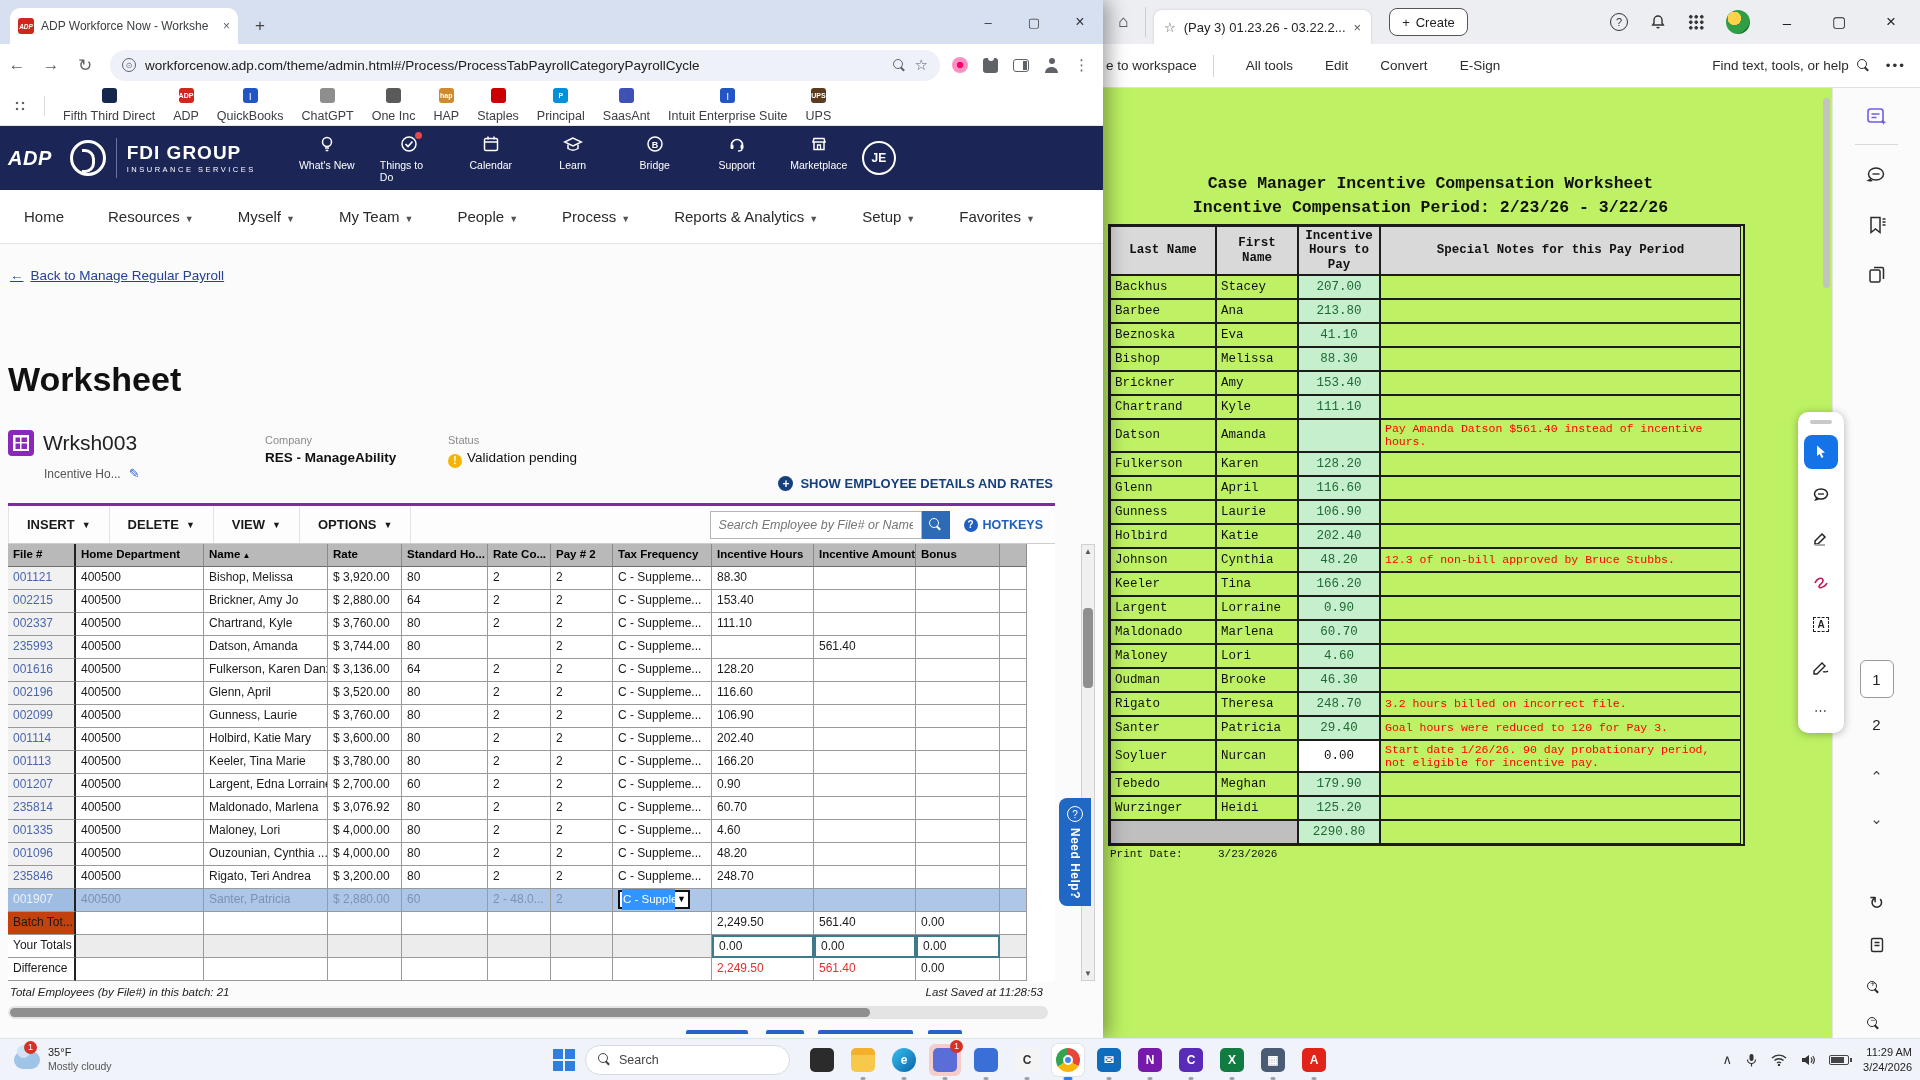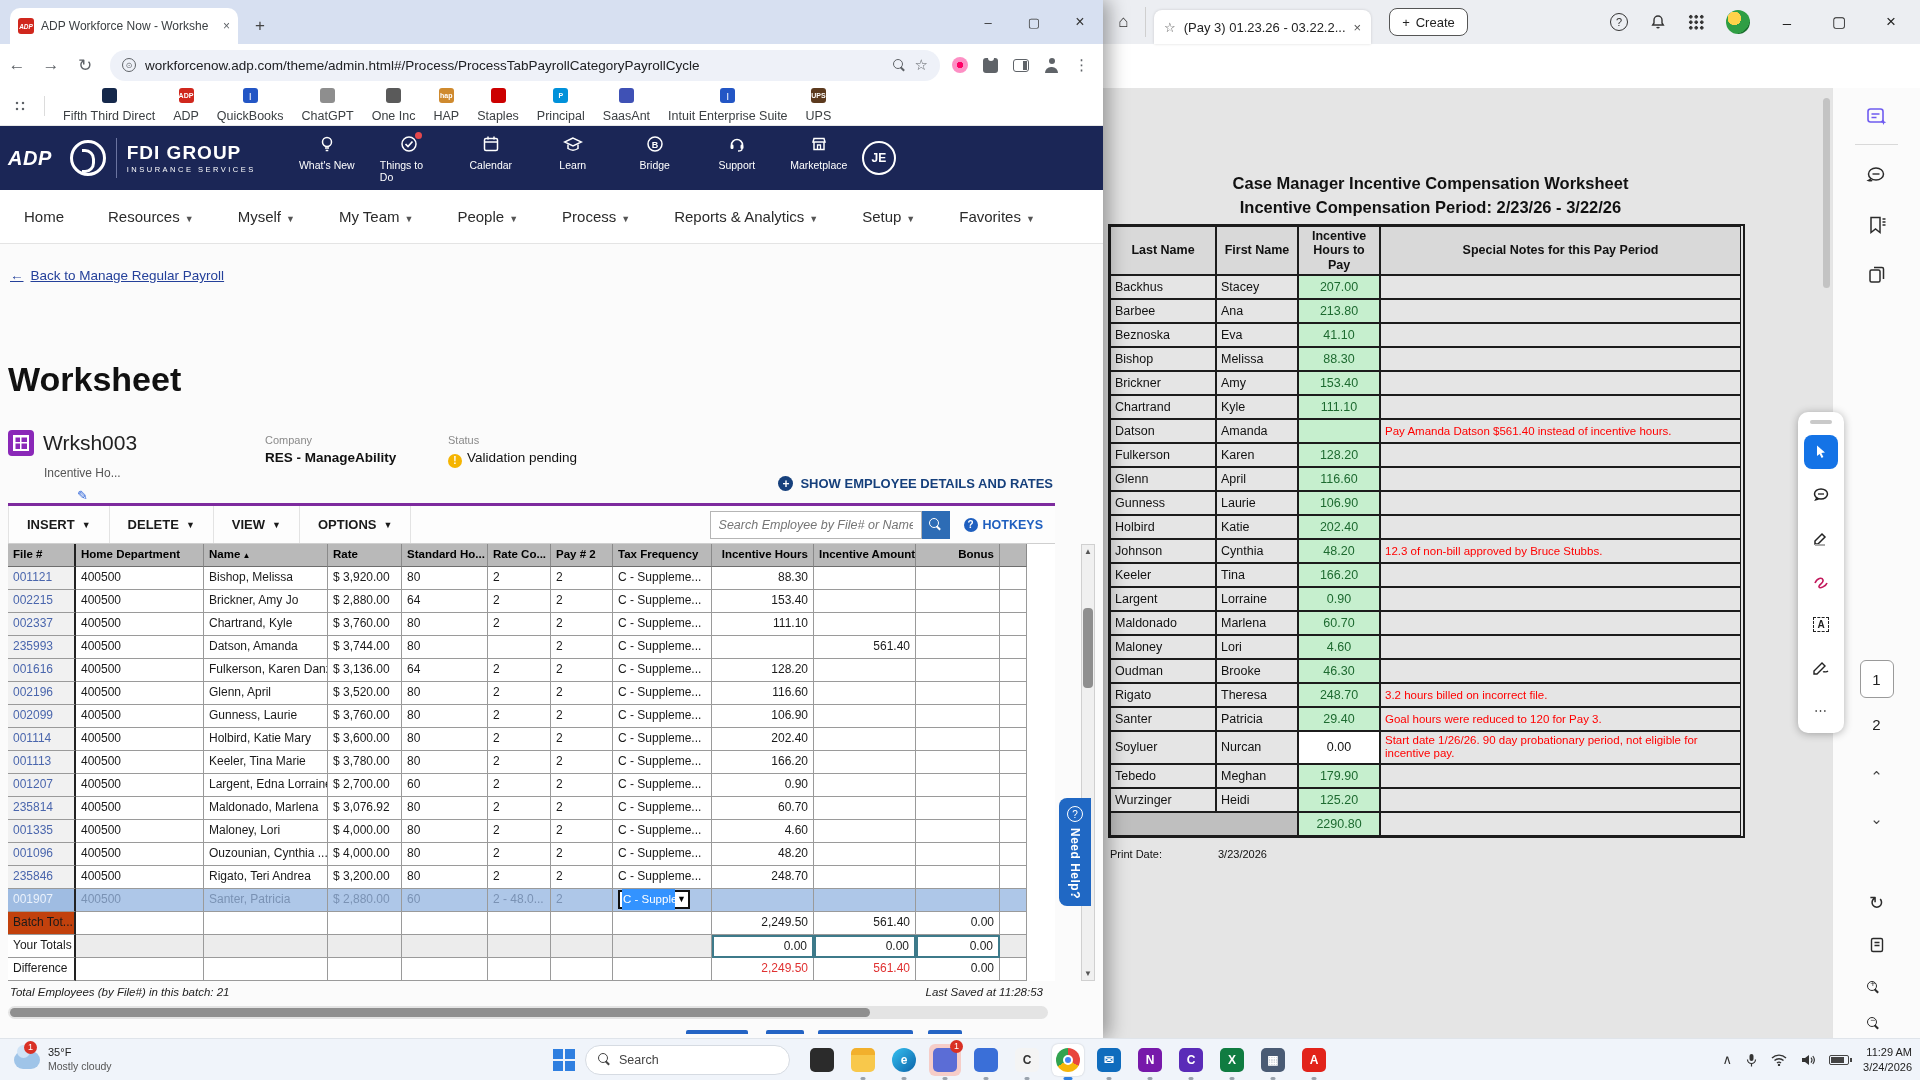--- a/index.html
+++ b/index.html
@@ -20,21 +20,21 @@
   .ac-avatar { width:24px; height:24px; border-radius:50%;
                background:radial-gradient(circle at 35% 35%, #ffd24a 0 30%, #2f9e44 31% 70%, #1b6e2e 71%); }
   .winbtn { width:30px; text-align:center; color:#222; font-size:15px; }
   .ac-toolbar { position:absolute; left:0; top:44px; right:0; height:44px; background:#fff;
                 border-bottom:1px solid #e1e1e1; display:flex; align-items:center; font-size:13.5px; color:#2b2b2b;}
   .ac-toolbar .cutlabel { margin-left:6px; }
   .ac-tb-sep { width:1px; height:22px; background:#d4d4d4; margin:0 16px; }
   .ac-tb-item { margin:0 16px; }
   .ac-find { margin-left:auto; display:flex; align-items:center; gap:8px; margin-right:14px; }
 
-  .ac-docarea { position:absolute; left:0; top:88px; right:0; bottom:0; background:#e5e5e5; }
+  .ac-docarea { position:absolute; left:0; top:88px; right:0; bottom:0; background:#bef264;font-family:Liberation Mono, monospace; }
   .pdf-title { position:absolute; left:8px; width:645px; text-align:center; font-weight:bold; color:#111; font-size:16.5px; }
   .pdf-table { position:absolute; left:8px; top:136px; width:637px; border:2px solid #1c1c1c; border-collapse:collapse;
                font-size:12.5px; color:#111; }
   .pdf-row { display:grid; grid-template-columns:106px 82px 82px 361px; }
   .pdf-cell { border:1px solid #1c1c1c; padding:2px 4px; min-height:24px; display:flex; align-items:center; overflow:hidden;}
   .pdf-cell.hours { justify-content:center; background:#c6efce; color:#1d6a30; }
   .pdf-cell.hours.plain { background:#fff; color:#111; }
   .pdf-cell.hdrc { justify-content:center; text-align:center; background:#d9d9d9; font-weight:bold; min-height:44px; line-height:1.15;}
   .pdf-cell.note { color:#ff0000; font-size:11.5px; line-height:1.15; }
   .pdf-cell.gray { background:#bfbfbf; }
@@ -120,21 +120,21 @@
   .backlink { position:absolute; left:10px; top:24px; color:#24409a; font-size:13.5px; text-decoration:underline; display:flex; gap:7px; align-items:center;}
   .pagetitle { position:absolute; left:8px; top:116px; font-size:34px; font-weight:bold; color:#111; }
   .wsid { position:absolute; left:8px; top:186px; display:flex; align-items:center; gap:9px; }
   .gridicon { width:26px; height:26px; background:#8a28b8; border-radius:4px; position:relative; }
   .gridicon::after { content:""; position:absolute; inset:5px;
      background:linear-gradient(#fff,#fff) left/1.5px 100% no-repeat, linear-gradient(#fff,#fff) center/1.5px 100% no-repeat,
                 linear-gradient(#fff,#fff) right/1.5px 100% no-repeat, linear-gradient(#fff,#fff) top/100% 1.5px no-repeat,
                 linear-gradient(#fff,#fff) center/100% 1.5px no-repeat, linear-gradient(#fff,#fff) bottom/100% 1.5px no-repeat;
      border:1.5px solid #fff;}
   .wsid-text { font-size:21px; color:#222; }
-  .wssub { position:absolute; left:44px; top:222px; font-size:12px; color:#555; display:flex; gap:8px; align-items:center;flex-direction:column;}
+  .wssub { position:absolute; left:44px; top:222px; font-size:12px; color:#555; display:flex; gap:8px; align-items:center;}
   .pencil { color:#2a62d9; font-size:13px; }
   .metalabel { font-size:11px; color:#8a8a8a; }
   .metaval { font-size:13.5px; color:#111; font-weight:bold; margin-top:4px;}
   .company { position:absolute; left:265px; top:190px; }
   .status { position:absolute; left:448px; top:190px; }
   .warn { display:inline-flex; width:14px; height:14px; border-radius:50%; background:#f5b400; color:#fff; align-items:center;
           justify-content:center; font-size:10px; font-weight:bold; margin-right:5px; vertical-align:-2px;}
   .status .metaval { font-weight:normal; }
   .showdetails { position:absolute; right:50px; top:232px; color:#16407c; font-weight:bold; font-size:13px; display:flex; gap:7px; align-items:center;}
   .plus-circle { width:15px; height:15px; border-radius:50%; background:#16407c; color:#fff; display:flex; align-items:center;
@@ -152,21 +152,21 @@
   .search-go { width:28px; height:28px; background:#2d6cb5; color:#fff; display:flex; align-items:center; justify-content:center; }
   .hotkeys { color:#1f5fbf; font-weight:bold; font-size:12.5px; display:flex; align-items:center; gap:5px; margin:0 12px 0 14px;}
   .qcircle { width:14px; height:14px; border-radius:50%; background:#1f5fbf; color:#fff; font-size:10px; display:flex; align-items:center; justify-content:center;}
   .grid { --cols:68px 128px 124px 74px 86px 63px 62px 99px 102px 102px 84px 27px; font-size:12px; }
   .grow { display:grid; grid-template-columns:var(--cols); height:23px; }
   .gcell { border-right:1px solid #9a9a9a; border-bottom:1px solid #9a9a9a; padding:0 5px; line-height:21px;
            white-space:nowrap; overflow:hidden; background:#fff; color:#1a1a1a;}
   .ghead .gcell { background:#b9b9b9; font-weight:bold; font-size:11.5px; border-right:1px solid #8a8a8a; border-bottom:1px solid #6e6e6e; color:#000;}
   .gcell.file { background:#f1f1f1; color:#4a66ad; border-right:2px solid #222; }
   .ghead .gcell.file { background:#b9b9b9; color:#000; }
-  .gcell.num { text-align:right; }
+  .gcell.num { text-align:left; }
   .grow.sel .gcell { background:#aec7e8; color:#7a92b4; }
   .grow.sel .gcell.file { background:#9fbce2; color:#eaf1fb; }
   .dropdown { display:inline-flex; align-items:center; border:2px solid #111; background:#fff; height:19px; margin-top:1px;
               font-size:11.5px; width:72px; justify-content:space-between; padding-left:2px;}
   .dropdown .seltxt { background:#3393ff; color:#fff; padding:0 1px; white-space:nowrap; overflow:hidden;}
   .dropdown .arrow { color:#000; font-size:9px; padding:0 2px; }
   .trow .gcell { border-bottom:1px solid #9a9a9a; }
   .trow .label { font-size:12px; }
   .trow.your .gcell { background:#ececec; }
   .trow.your .gcell.inputc { background:#fff; border:2px solid #3d7a8a; line-height:18px;}
@@ -241,20 +241,33 @@
           </svg>
       </span>
       <span style="width:16px;height:16px;background:radial-gradient(circle,#333 1.6px,transparent 1.8px) 0 0/5.5px 5.5px;"></span>
       <span class="ac-avatar"></span>
       <span class="winbtn">–</span>
       <span class="winbtn">▢</span>
       <span class="winbtn" style="font-size:17px;">×</span>
     </div>
   </div>
 
+  <div class="ac-toolbar">
+    <span class="cutlabel">e to workspace</span>
+    <span class="ac-tb-sep"></span>
+    <span class="ac-tb-item">All tools</span>
+    <span class="ac-tb-item">Edit</span>
+    <span class="ac-tb-item">Convert</span>
+    <span class="ac-tb-item">E-Sign</span>
+    <div class="ac-find">
+      <span>Find text, tools, or help</span>
+      <span class="mag" style="color:#333;"></span>
+      <span style="letter-spacing:2px;color:#333;margin-left:8px;">•••</span>
+    </div>
+  </div>
 
   <div class="ac-docarea">
     <div class="pdf-title" style="top:86px;">Case Manager Incentive Compensation Worksheet</div>
     <div class="pdf-title" style="top:110px;">Incentive Compensation Period: 2/23/26 - 3/22/26</div>
     <div class="pdf-table" id="pdfTable">
         <div class="pdf-row">
           <span class="pdf-cell hdrc">Last Name</span>
           <span class="pdf-cell hdrc">First Name</span>
           <span class="pdf-cell hdrc">Incentive Hours to Pay</span>
           <span class="pdf-cell hdrc">Special Notes for this Pay Period</span>

